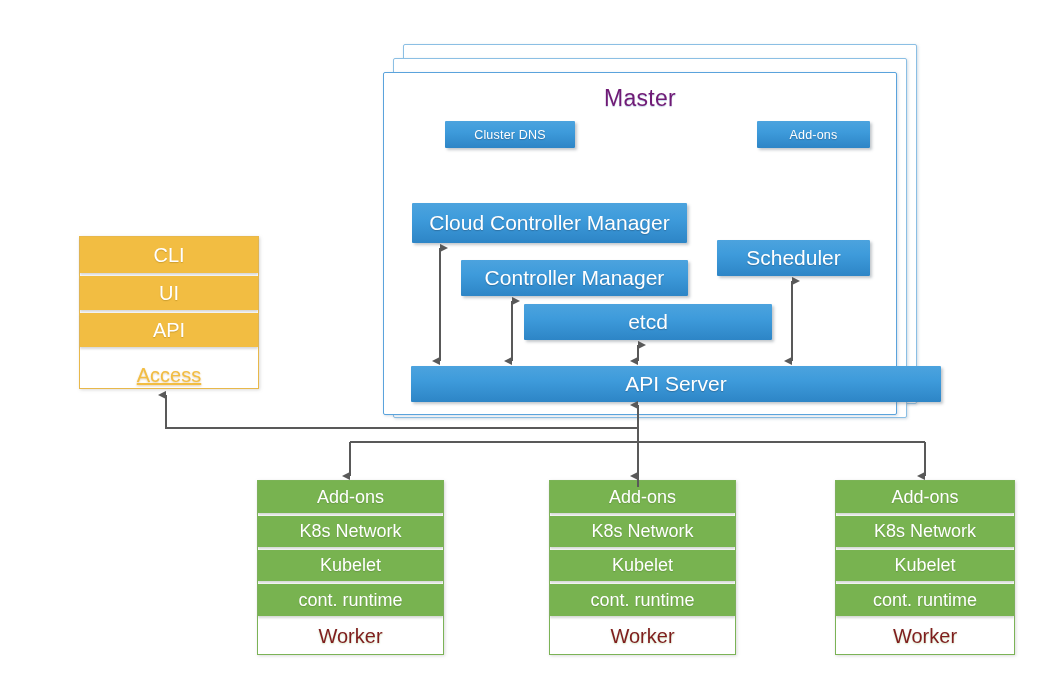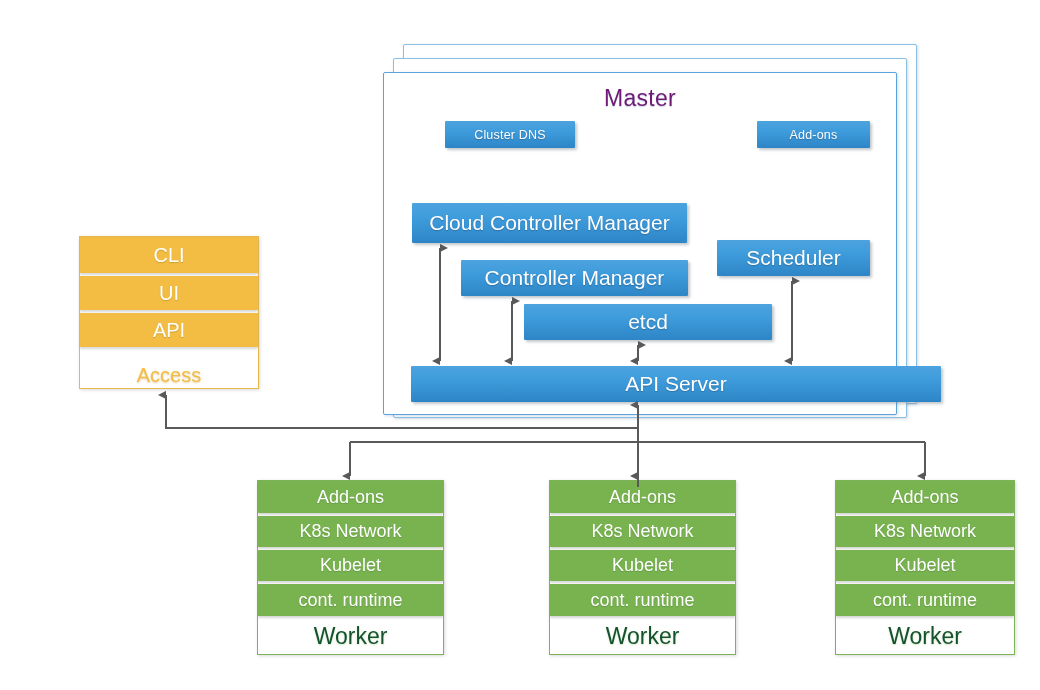--- a/index.html
+++ b/index.html
@@ -111,22 +111,22 @@
     color:#ffffff;
     font-size:18px;
     display:flex;align-items:center;justify-content:center;
     text-shadow:0 1px 1px rgba(95,140,60,.65);
     box-shadow:0 2px 2px rgba(150,160,150,.40);
   }
   .worker-label{
     position:absolute;
     left:0;right:0;
     display:flex;align-items:center;justify-content:center;
-    color:#14532d;
-    font-size:23px;
+    color:#7f1d1d;
+    font-size:20px;
     text-shadow:0 1px 2px rgba(205,225,190,.95);
   }
 
   
   #links{position:absolute;left:0;top:0;width:1040px;height:690px;pointer-events:none;}
 </style>
 </head>
 <body>
 
 <div id="stage">
@@ -149,21 +149,21 @@
   <div class="bluebox big" style="left:524px;top:304px;width:248px;height:36px;">etcd</div>
 
   <div class="bluebox big" style="left:717px;top:240px;width:153px;height:36px;">Scheduler</div>
 
   <div class="bluebox big" style="left:411px;top:366px;width:530px;height:36px;">API Server</div>
 
   <div class="access-wrap" style="left:79px;top:236px;width:180px;height:153px;">
     <div class="obar" style="top:0px;height:36px;">CLI</div>
     <div class="obar" style="top:39px;height:34px;">UI</div>
     <div class="obar" style="top:76px;height:34px;">API</div>
-    <div class="access-label" style="top:112px;height:53px;">Access</div>
+    <div class="access-label" style="top:112px;height:53px;text-decoration:underline;">Access</div>
   </div>
 
   <div class="node-wrap" style="left:257px;top:480px;width:187px;height:175px;">
     <div class="gbar" style="top:0px;height:32px;">Add-ons</div>
     <div class="gbar" style="top:35px;height:31px;">K8s Network</div>
     <div class="gbar" style="top:69px;height:31px;">Kubelet</div>
     <div class="gbar" style="top:103px;height:32px;">cont. runtime</div>
     <div class="worker-label" style="top:137px;height:36px;">Worker</div>
   </div>
 

